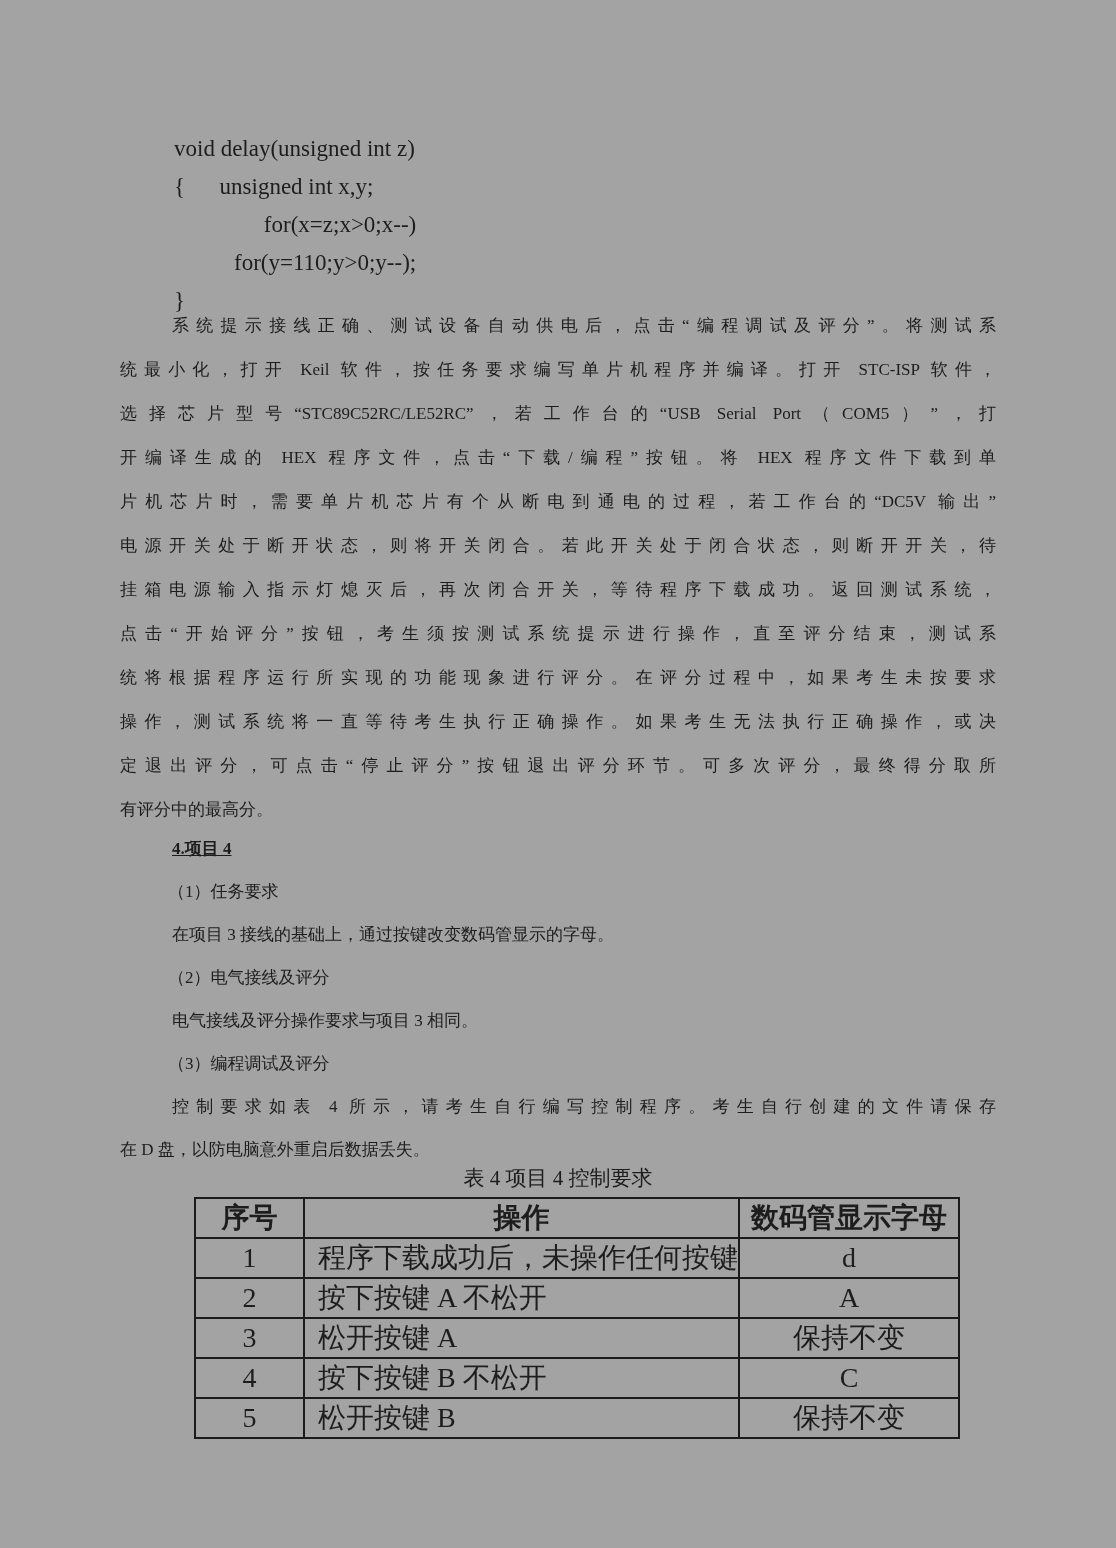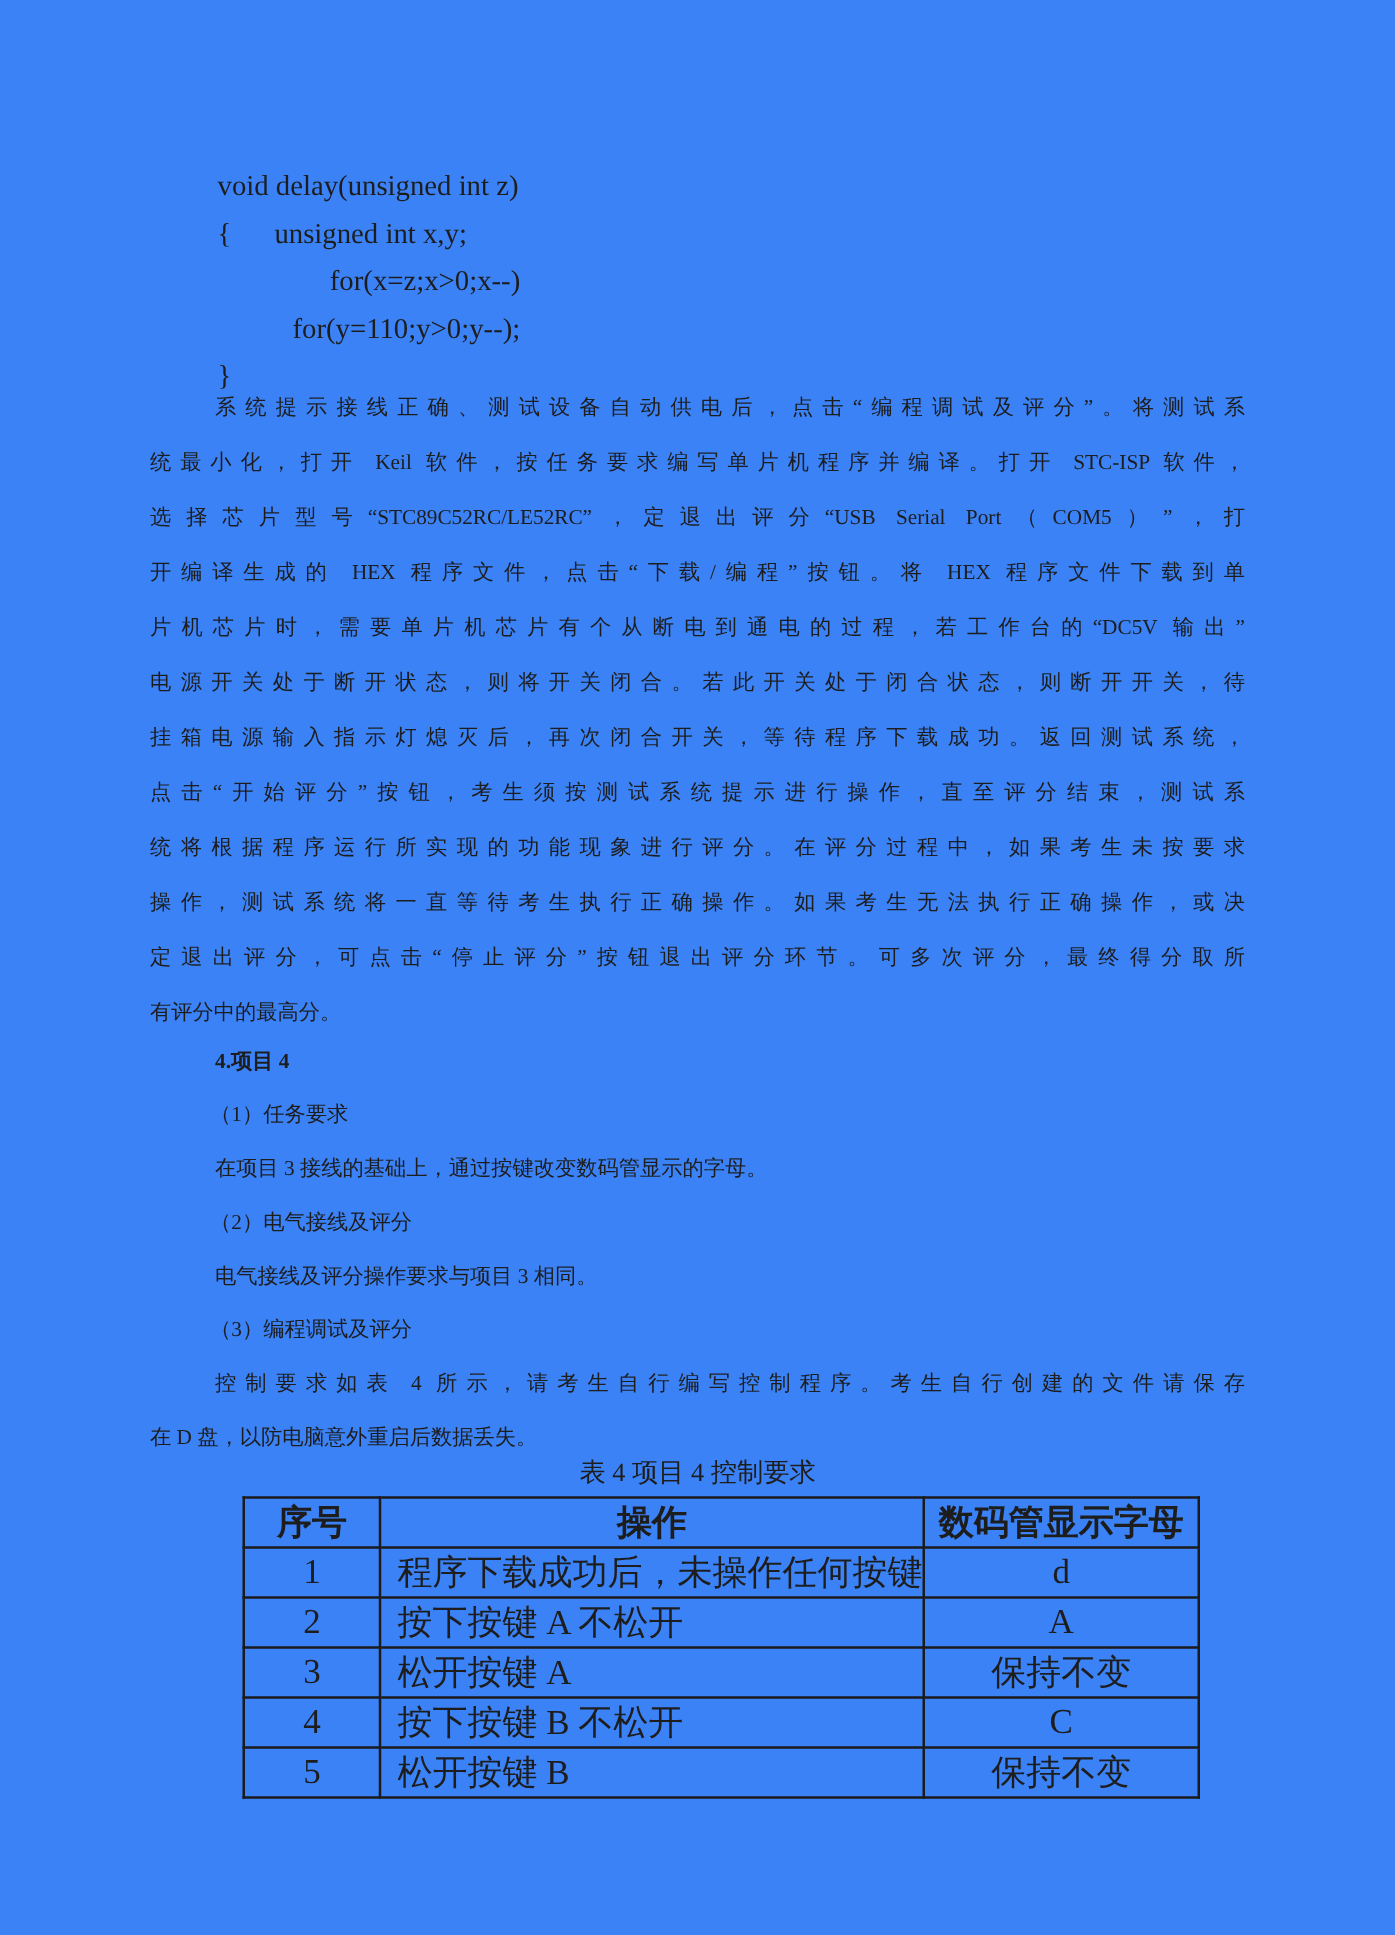--- a/index.html
+++ b/index.html
@@ -1,36 +1,36 @@
 <!DOCTYPE html>
 <html><head>
 <meta charset="utf-8">
 <style>
   html,body{margin:0;padding:0;background:#e8e8e8;}
   .page{
     position:relative;
     width:1116px;height:1548px;
     margin:0 auto;
-    background:#3b82f6;
+    background:#a3a3a3;
     font-family:"Liberation Serif","DejaVu Serif",serif;
     color:#1d1d1d;
     overflow:hidden;
   }
   
   .code{position:absolute;left:174px;top:130px;font-size:23px;}
   .code-line{height:38px;line-height:38px;white-space:pre;}
   .code-line.ind1{padding-left:24px;text-align:right;}
   .code-line.ind2{padding-left:60px;}
   
   .para{position:absolute;left:120px;width:876px;font-size:17px;}
   .pline{height:44px;line-height:44px;overflow:hidden;}
   .pline.j{text-align:justify;text-align-last:justify;}
   .pline.indent{padding-left:52px;}
   .sec .pline{height:43px;line-height:43px;}
-  .sec-heading{font-weight:bold;}
+  .sec-heading{font-weight:bold;text-decoration:underline;}
   .pl48{padding-left:48px;}
   .pl52{padding-left:52px;}
   
   .tbl-caption{
     position:absolute;left:0;top:1163px;width:1116px;
     text-align:center;font-size:21px;line-height:30px;
   }
   table.req{
     position:absolute;left:194px;top:1197px;
     border-collapse:collapse;table-layout:fixed;
@@ -60,21 +60,21 @@
     <div class="code-line">void delay(unsigned int z)</div>
     <div class="code-line">{      unsigned int x,y;</div>
     <div class="code-line ind1">for(x=z;x&gt;0;x--)</div>
     <div class="code-line ind2">for(y=110;y&gt;0;y--);</div>
     <div class="code-line">}</div>
   </div>
 
   <div class="para" style="top:304px">
     <div class="pline j indent">系统提示接线正确、测试设备自动供电后，点击“编程调试及评分”。将测试系</div>
     <div class="pline j">统最小化，打开 Keil 软件，按任务要求编写单片机程序并编译。打开 STC-ISP 软件，</div>
-    <div class="pline j">选择芯片型号“STC89C52RC/LE52RC”，定退出评分“USB Serial Port（COM5）”，打</div>
+    <div class="pline j">选择芯片型号“STC89C52RC/LE52RC”，若工作台的“USB Serial Port（COM5）”，打</div>
     <div class="pline j">开编译生成的 HEX 程序文件，点击“下载/编程”按钮。将 HEX 程序文件下载到单</div>
     <div class="pline j">片机芯片时，需要单片机芯片有个从断电到通电的过程，若工作台的“DC5V 输出”</div>
     <div class="pline j">电源开关处于断开状态，则将开关闭合。若此开关处于闭合状态，则断开开关，待</div>
     <div class="pline j">挂箱电源输入指示灯熄灭后，再次闭合开关，等待程序下载成功。返回测试系统，</div>
     <div class="pline j">点击“开始评分”按钮，考生须按测试系统提示进行操作，直至评分结束，测试系</div>
     <div class="pline j">统将根据程序运行所实现的功能现象进行评分。在评分过程中，如果考生未按要求</div>
     <div class="pline j">操作，测试系统将一直等待考生执行正确操作。如果考生无法执行正确操作，或决</div>
     <div class="pline j">定退出评分，可点击“停止评分”按钮退出评分环节。可多次评分，最终得分取所</div>
     <div class="pline">有评分中的最高分。</div>
   </div>

